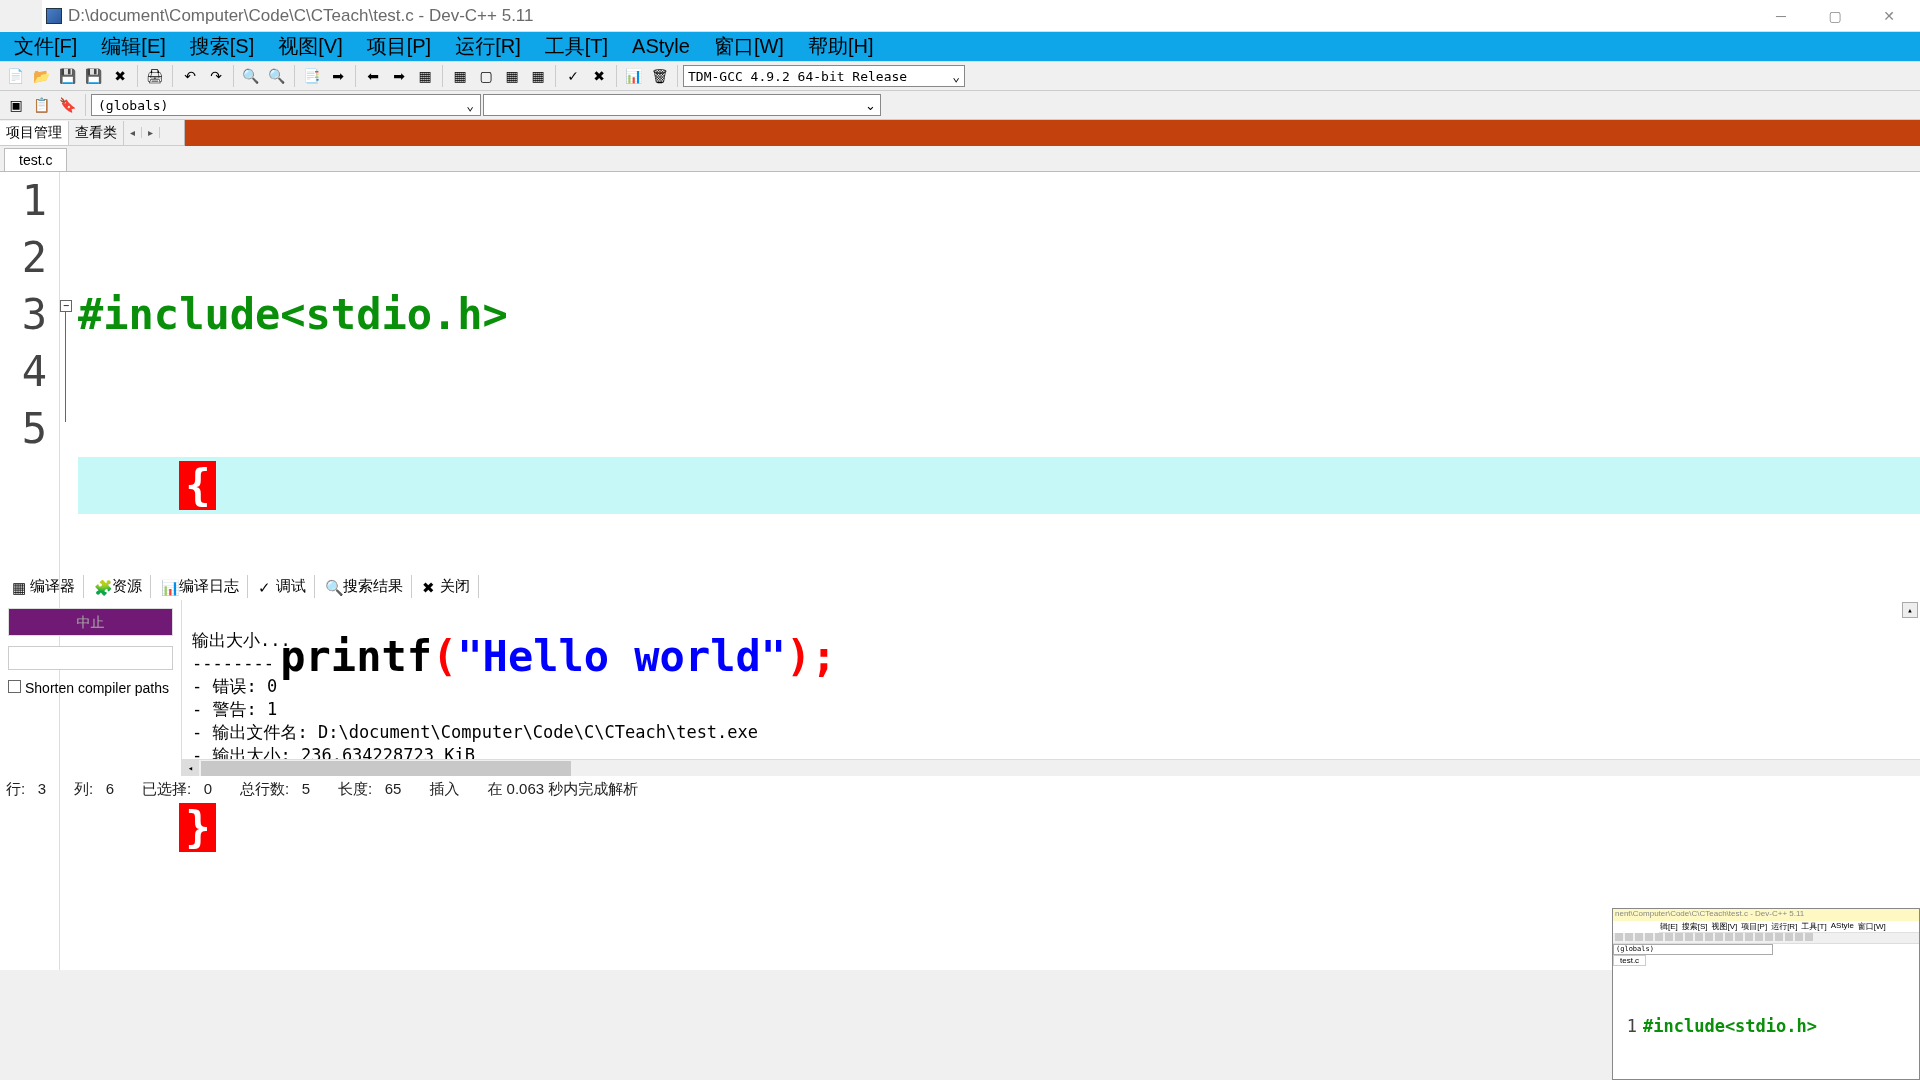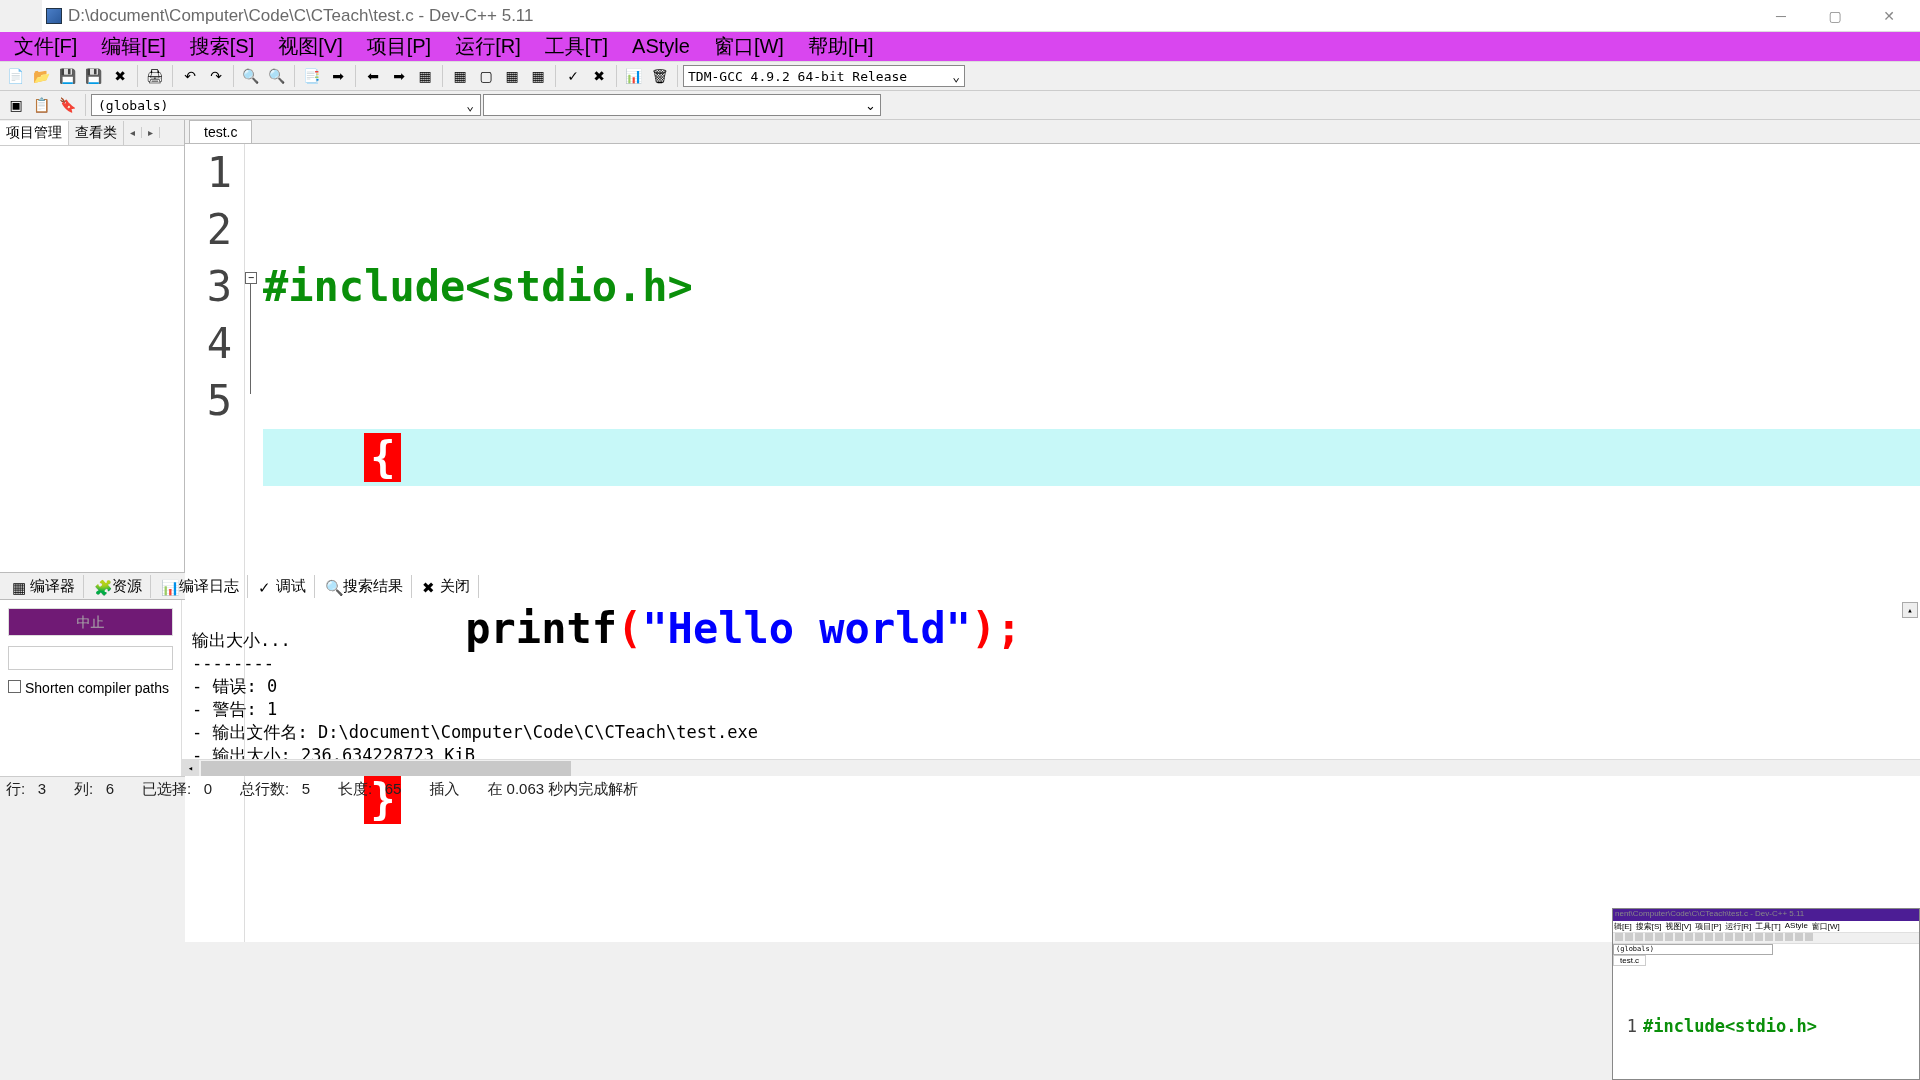--- a/index.html
+++ b/index.html
@@ -5,32 +5,32 @@
 * { margin: 0; padding: 0; box-sizing: border-box; }
 body { font-family: "Microsoft YaHei", "Segoe UI", sans-serif; font-size: 13px; background: #f0f0f0; overflow: hidden; width: 1920px; height: 1080px; user-select: none; }
 
 
 .title-bar { height: 32px; background: #fff; display: flex; align-items: center; padding: 11px 4px; border-bottom: 1px solid #ddd; margin-left: 42px; }
 .title-bar .app-icon { width: 16px; height: 16px; margin-right: 6px; background: linear-gradient(135deg,#4a7ec7,#2b5a9c); border: 1px solid #234; }
 .title-bar .title-text { color: #6a6a6a; font-size: 17px; flex: 1; }
 .title-bar .win-ctrls { display: flex; gap: 24px; padding-right: 12px; color: #888; }
 .title-bar .win-btn { width: 30px; text-align: center; font-size: 14px; }
 
-.menu-bar { height: 30px; background: #d946ef; display: flex; align-items: center; padding: 0 2px; gap: 0; border-bottom: 1px solid #dcdcdc; }
+.menu-bar { height: 30px; background: #0ea5e9; display: flex; align-items: center; padding: 0 2px; gap: 0; border-bottom: 1px solid #dcdcdc; }
 .menu-item { padding: 4px 12px; font-size: 20px; color: #000; cursor: default; }
 
 .toolbar-row { background: #f0f0f0; display: flex; align-items: center; padding: 2px 4px; gap: 2px; border-bottom: 1px solid #ccc; }
 .tb-btn { width: 24px; height: 24px; display: flex; align-items: center; justify-content: center; border: 1px solid transparent; font-size: 14px; cursor: default; }
 .sep { width: 1px; height: 22px; background: #ccc; margin: 0 3px; }
 .compiler-select { flex: 0 0 282px; height: 22px; border: 1px solid #888; background: #fff; font-family: monospace; font-size: 13px; padding: 0 4px; display: flex; align-items: center; justify-content: space-between; }
 .globals-select { flex: 0 0 390px; height: 22px; border: 1px solid #888; background: #fff; font-family: monospace; font-size: 13px; padding: 0 6px; display: flex; align-items: center; justify-content: space-between; }
 .func-select { flex: 0 0 398px; height: 22px; border: 1px solid #888; background: #fff; padding: 0 4px; display: flex; align-items: center; justify-content: flex-end; }
 
 
-.main-area { display: flex; height: 452px; background: #3b82f6; }
+.main-area { display: flex; height: 452px; background: #c2410c; flex-direction: column; }
 .side-panel { width: 185px; border-right: 1px solid #bbb; display: flex; flex-direction: column; }
 .side-tabs { display: flex; align-items: center; height: 26px; background: #f0f0f0; border-bottom: 1px solid #ccc; }
 .side-tab { padding: 3px 6px; font-size: 14px; border-right: 1px solid #ccc; background: #fff; }
 .side-tab.inactive { background: #f0f0f0; }
 .side-tab-arrow { width: 18px; text-align: center; font-size: 10px; color: #555; border-right: 1px solid #ccc; }
 .side-content { flex: 1; background: #fff; }
 
 .editor-panel { flex: 1; display: flex; flex-direction: column; }
 .file-tabs { height: 26px; background: #f0f0f0; display: flex; align-items: flex-end; border-bottom: 1px solid #bbb; }
 .file-tab { padding: 3px 14px; font-size: 14px; background: #fff; border: 1px solid #bbb; border-bottom: none; margin-left: 4px; }
@@ -64,22 +64,22 @@
 .hscroll { position: absolute; left: 0; right: 0; bottom: 0; height: 17px; background: #f0f0f0; border-top: 1px solid #ddd; display: flex; align-items: center; }
 .hscroll-arrow { width: 17px; height: 17px; background: #ddd; text-align: center; font-size: 9px; line-height: 17px; }
 .hscroll-thumb { height: 15px; background: #c8c8c8; width: 370px; margin-left: 2px; }
 
 
 .status-bar { height: 26px; background: #f0f0f0; display: flex; align-items: center; padding: 0 6px; gap: 28px; font-size: 15px; color: #222; border-top: 1px solid #ccc; }
 .status-bar span { white-space: pre; }
 
 
 .thumbnail { position: absolute; right: 0; bottom: 0; width: 308px; height: 172px; border: 1px solid #888; background: #fff; overflow: hidden; font-size: 8px; }
-.thumb-title { height: 12px; background: #4c1d95; color: #888; padding-left: 2px; font-size: 8px; white-space: nowrap; }
-.thumb-menu { height: 12px; background: #fff; display: flex; gap: 4px; padding-left: 1px; font-size: 8px; border-bottom: 1px solid #e0e0e0; }
+.thumb-title { height: 12px; background: #fef9c3; color: #888; padding-left: 2px; font-size: 8px; white-space: nowrap; }
+.thumb-menu { height: 12px; background: #fff; display: flex; gap: 4px; padding-left: 1px; font-size: 8px; border-bottom: 1px solid #e0e0e0; margin-left: 46px; }
 .thumb-tb { height: 11px; background: #f0f0f0; display: flex; gap: 2px; padding-left: 2px; border-bottom: 1px solid #ddd; }
 .thumb-tb span { width: 8px; height: 8px; background: #ccc; }
 .thumb-globals { height: 11px; display: flex; }
 .thumb-gl { border: 1px solid #aaa; font-size: 7px; padding: 0 2px; font-family: monospace; }
 .thumb-tabs { height: 11px; display: flex; font-size: 8px; }
 .thumb-code { font-family: Consolas, monospace; font-size: 17px; font-weight: bold; line-height: 24px; white-space: pre; padding-left: 4px; }
 .thumb-gutter { display: inline-block; width: 20px; text-align: right; margin-right: 6px; color: #444; font-weight: normal; }
 </style>
 </head>
 <body>

